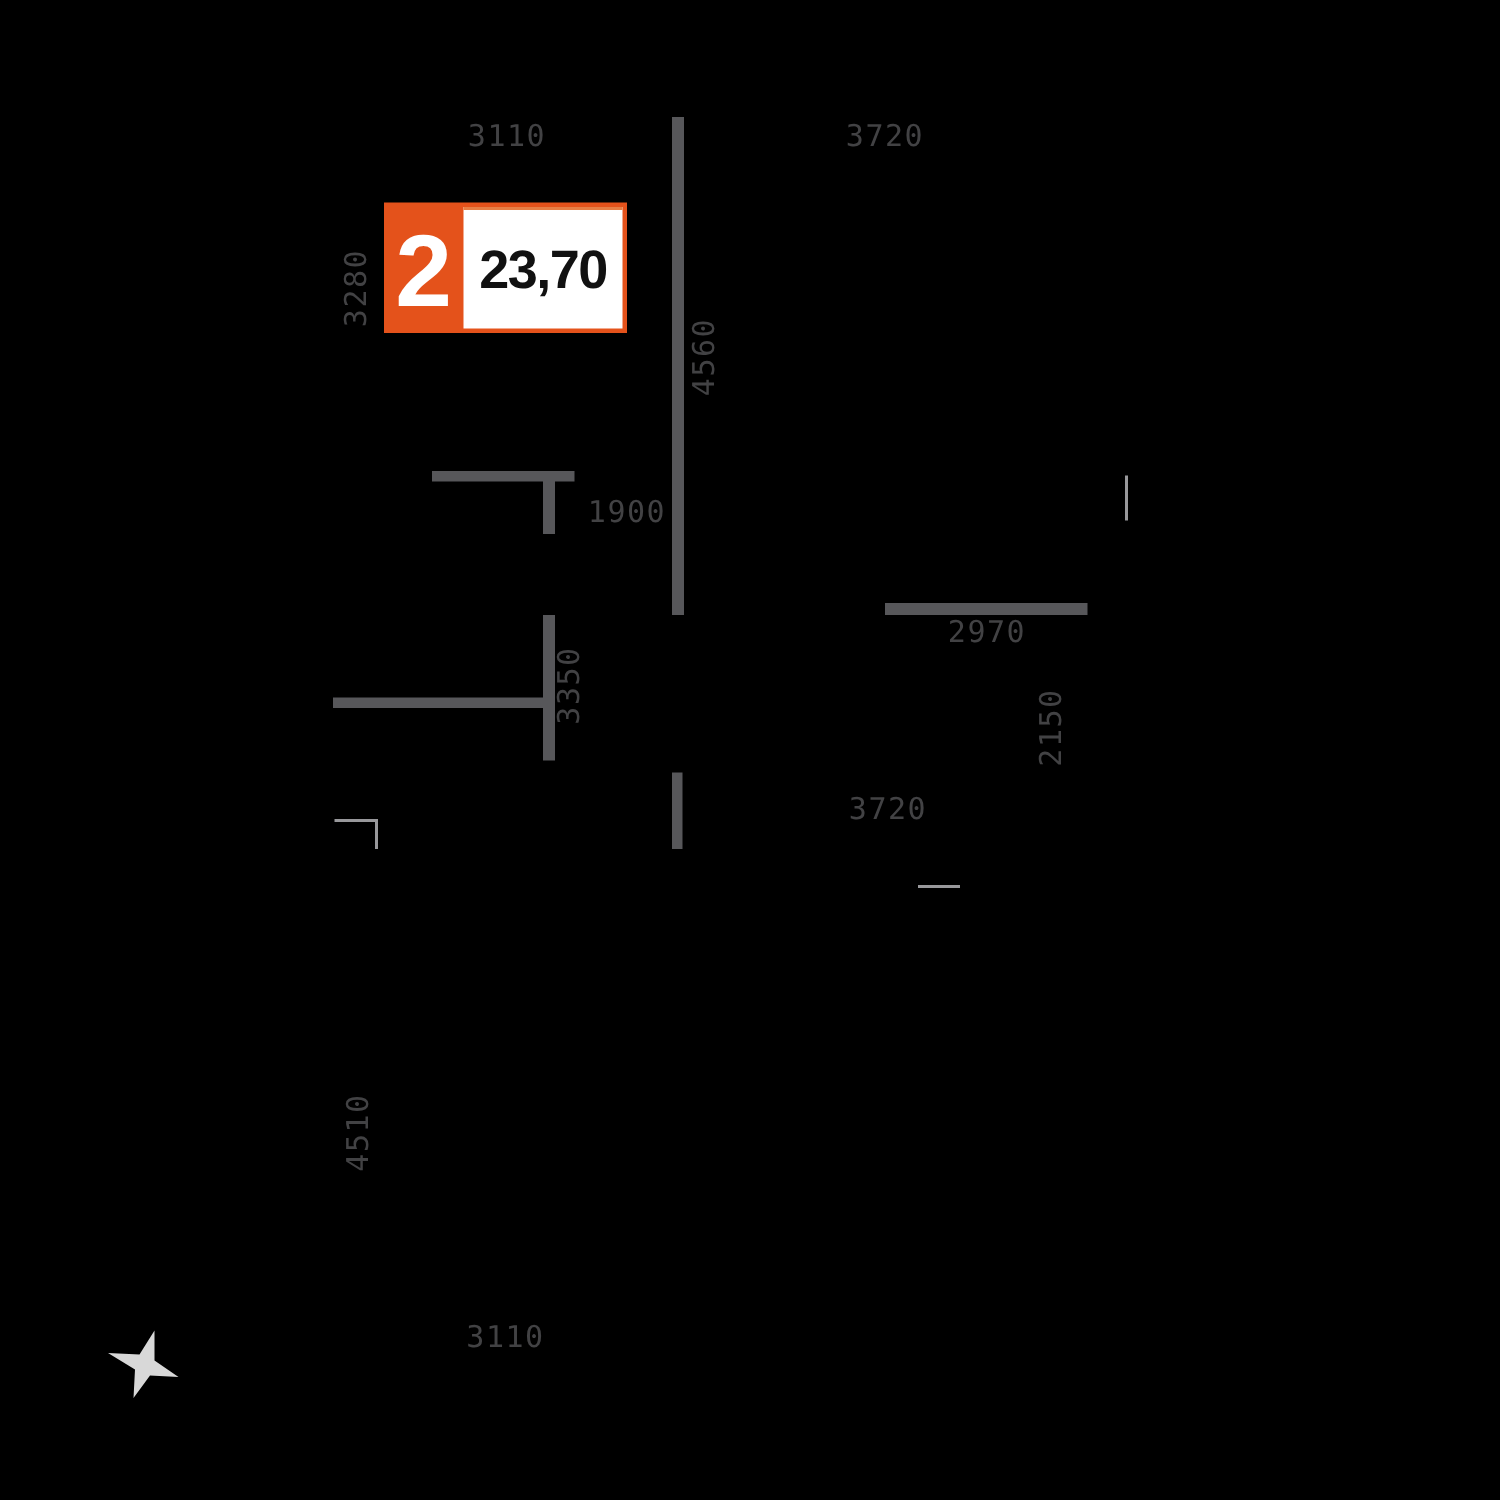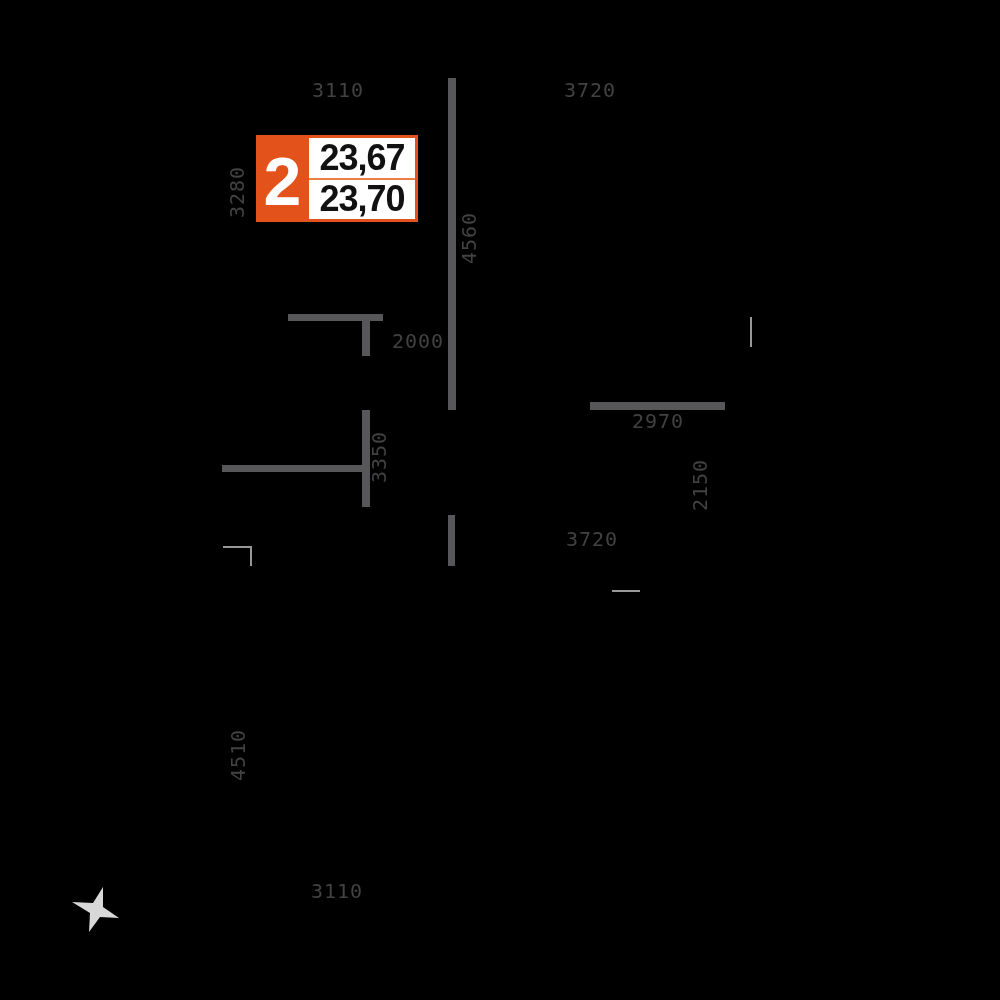--- a/index.html
+++ b/index.html
@@ -47,28 +47,27 @@
   .starsvg{position:absolute;left:65px;top:880px;}
 </style>
 </head>
 <body>
 
 <div id="canvas">
 
   <div class="badge">
     <div class="rooms">2</div>
     <div class="areas">
-      <div class="arearow upper">23,67</div>
       <div class="arearow lower">23,70</div>
     </div>
   </div>
 
   <span class="dim" style="left:338px;top:90px">3110</span>
   <span class="dim" style="left:590px;top:90px">3720</span>
-  <span class="dim" style="left:418px;top:341px">2000</span>
+  <span class="dim" style="left:418px;top:341px">1900</span>
   <span class="dim" style="left:658px;top:421px">2970</span>
   <span class="dim" style="left:592px;top:539px">3720</span>
   <span class="dim" style="left:337px;top:891px">3110</span>
 
   <span class="dim v" style="left:237px;top:192px">3280</span>
   <span class="dim v" style="left:469px;top:238px">4560</span>
   <span class="dim v" style="left:379px;top:457px">3350</span>
   <span class="dim v" style="left:700px;top:485px">2150</span>
   <span class="dim v" style="left:238px;top:755px">4510</span>
 

